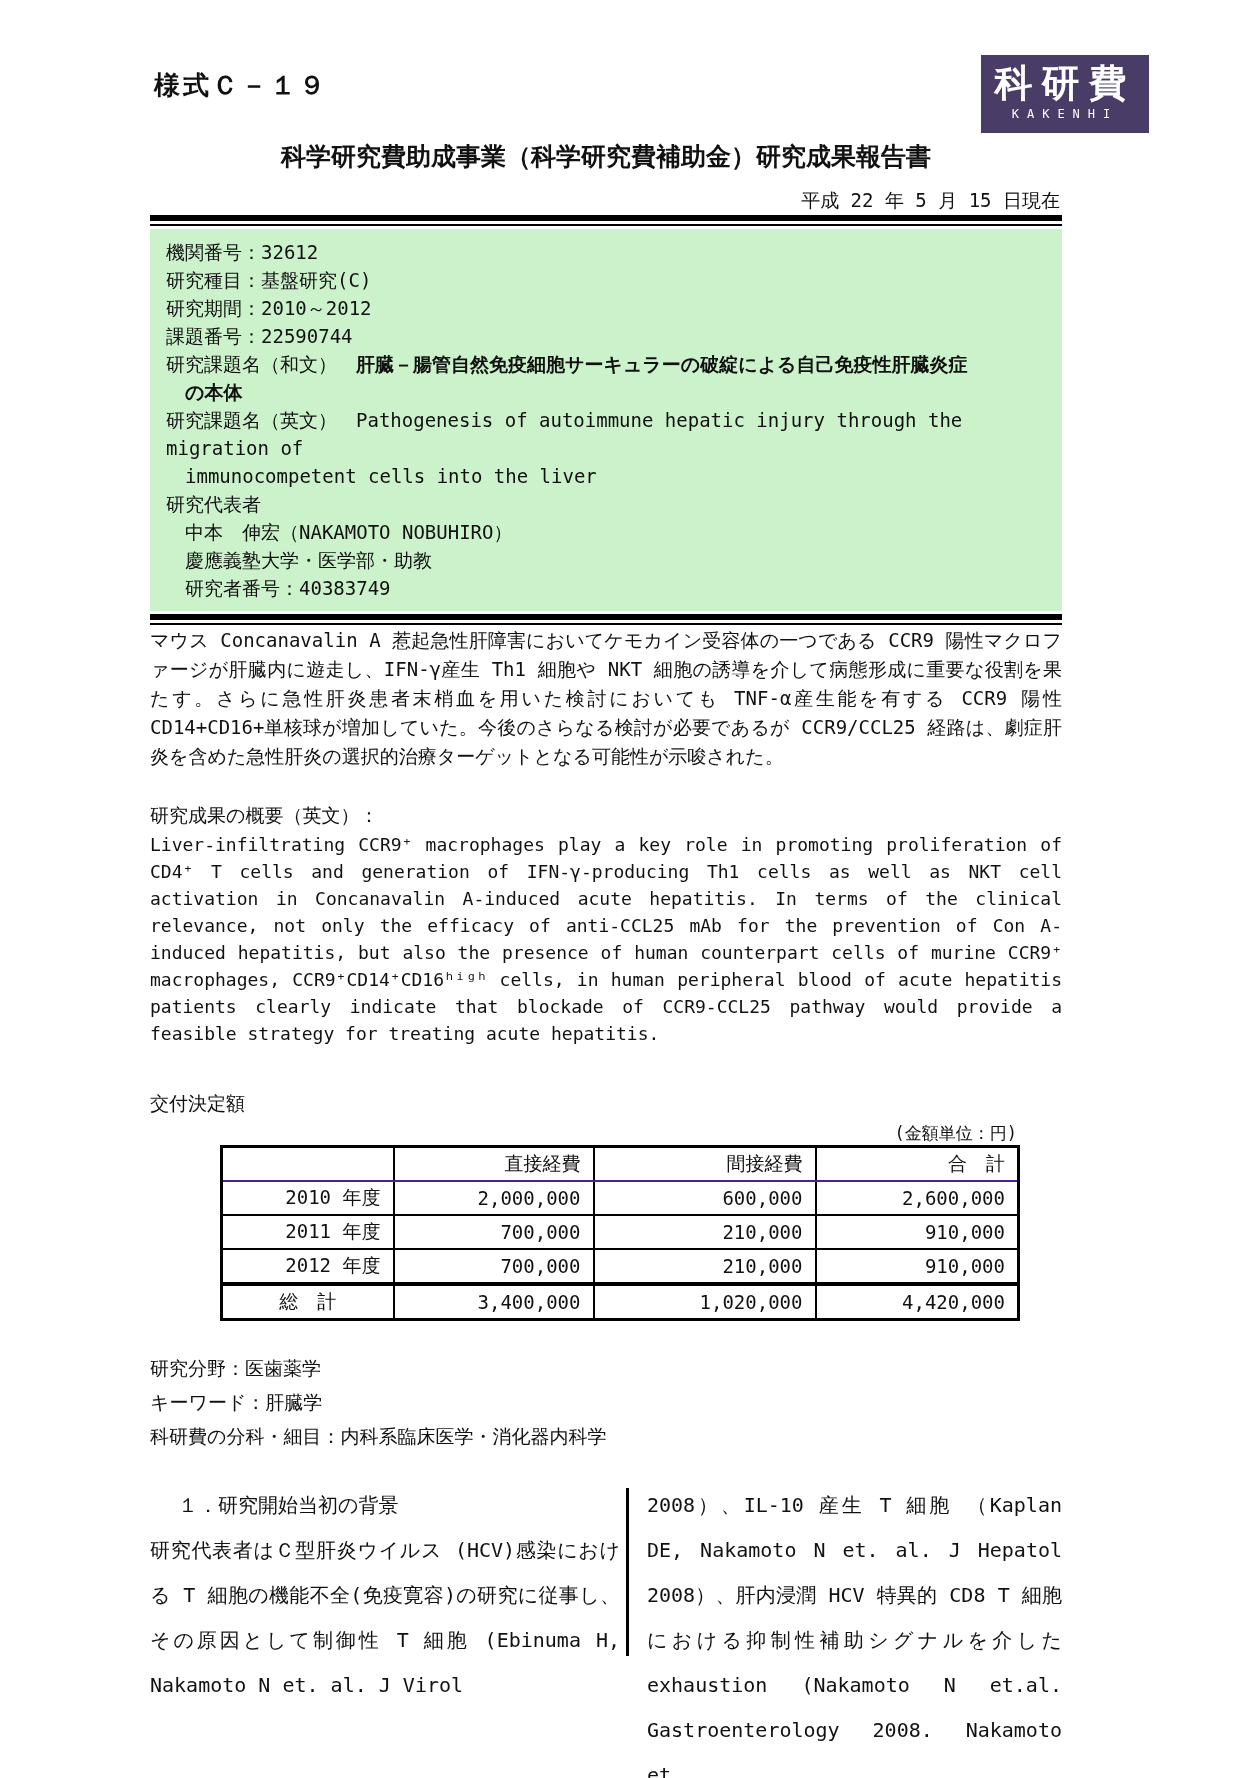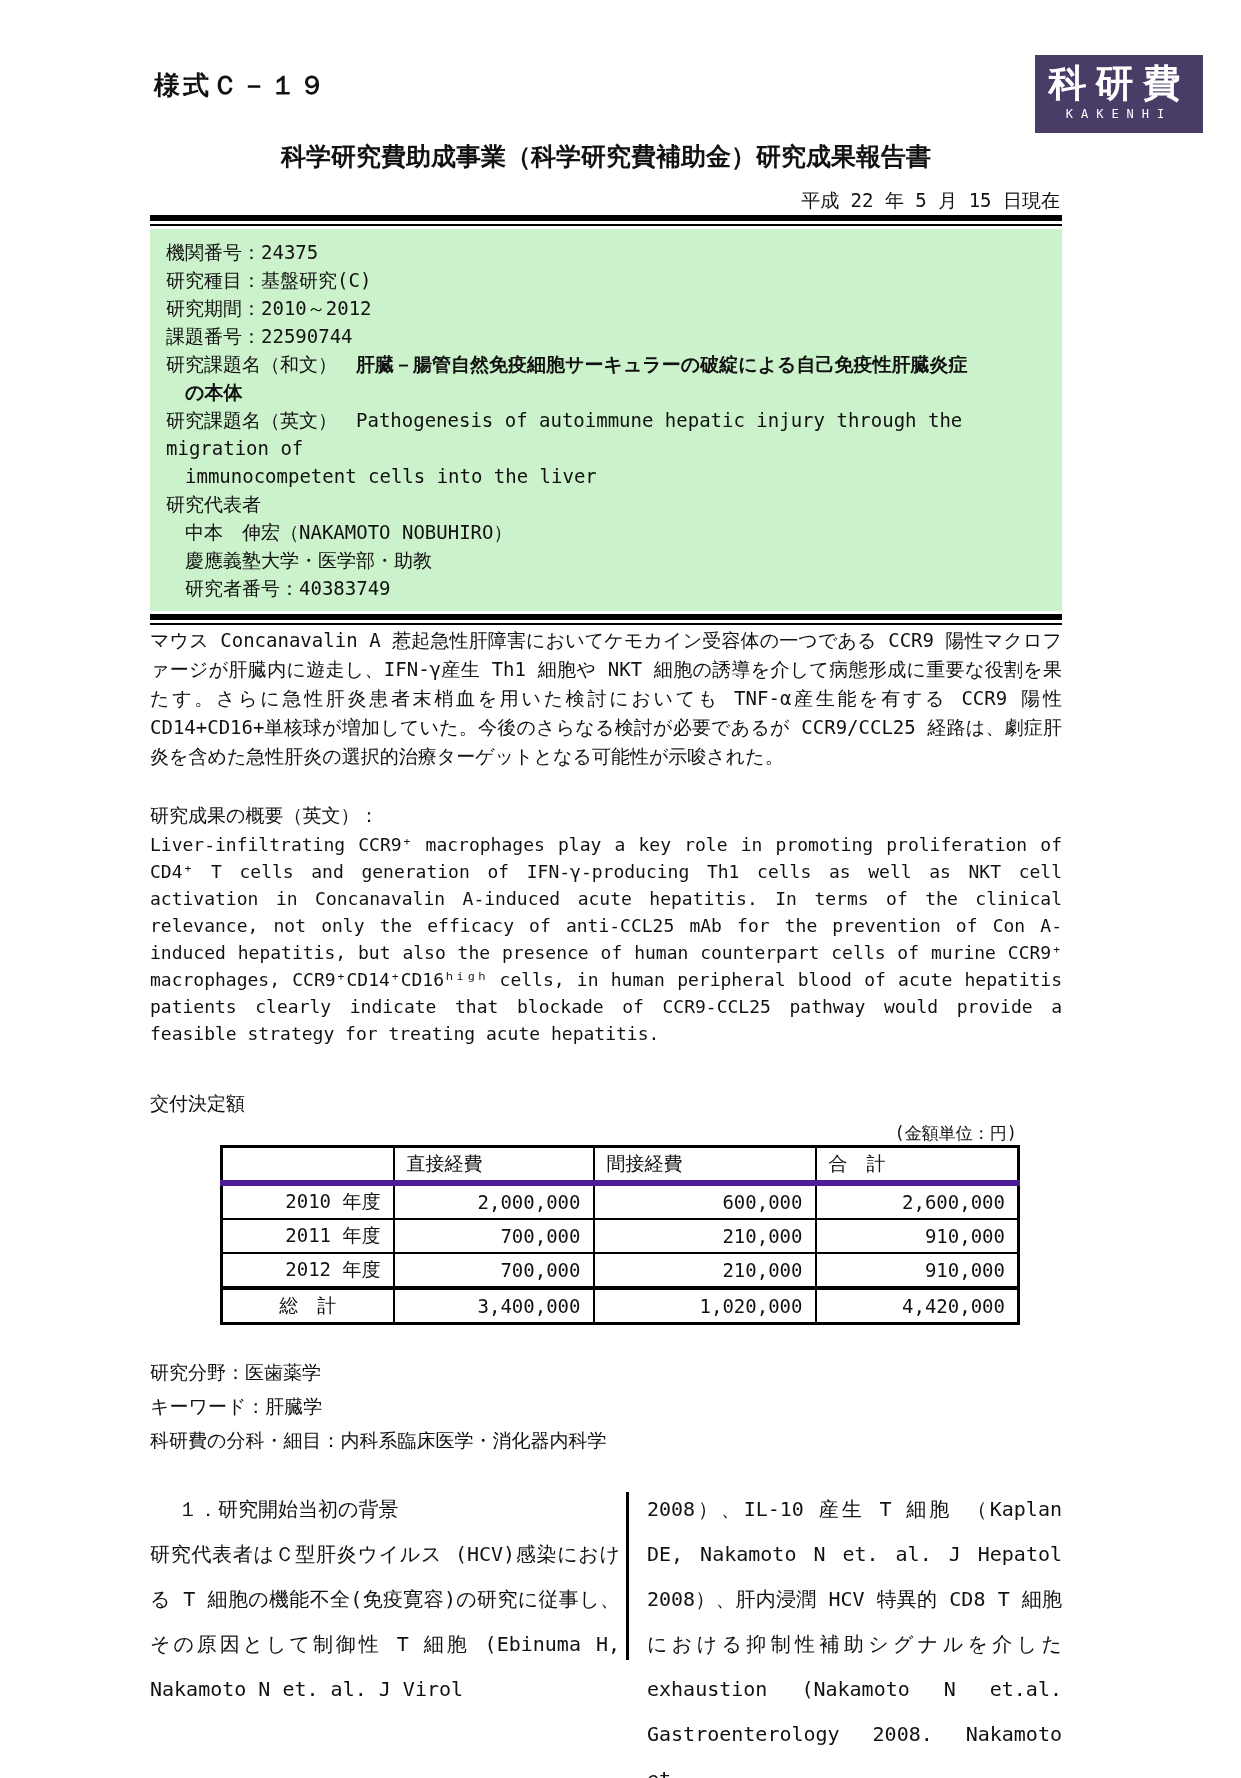--- a/index.html
+++ b/index.html
@@ -10,21 +10,21 @@
     color:#111;
     font-family:"DejaVu Sans Mono","DejaVu Sans",sans-serif;
     overflow:hidden;
     margin:0 auto;
   }
   .form-code{
     position:absolute;left:154px;top:68px;
     font-size:26px;font-weight:bold;letter-spacing:3px;
   }
   .logo{
-    position:absolute;left:1035px;top:55px;width:168px;height:78px;
+    position:absolute;left:981px;top:55px;width:168px;height:78px;
     color:#fff;text-align:center;box-sizing:border-box;padding-top:8px;
   }
   .logo-kanji{font-size:38px;font-weight:bold;letter-spacing:9px;line-height:1.1;white-space:nowrap;}
   .logo-latin{font-size:12px;letter-spacing:8px;margin-top:2px;white-space:nowrap;}
   .content{position:absolute;left:150px;top:140px;width:912px;}
   .doc-title{text-align:center;font-size:25px;font-weight:bold;line-height:34px;}
   .date-note{text-align:right;font-size:19px;margin-top:14px;padding-right:2px;line-height:24px;}
   .rule{height:11px;border-top:6px solid #000;border-bottom:2px solid #000;box-sizing:border-box;margin-top:3px;}
   .info-box{
     padding:9px 10px 9px 16px;
@@ -44,21 +44,21 @@
   }
   table.funding col.c0{width:172px;}
   table.funding col.c1{width:200px;}
   table.funding col.c2{width:222px;}
   table.funding col.c3{width:203px;}
   table.funding th,table.funding td{
     border:2px solid #000;padding:3px 12px;height:27px;
     font-weight:normal;box-sizing:border-box;
   }
   table.funding{border:3px solid #000;}
-  table.funding thead th{border-bottom:6px solid #4c1d95;text-align:left;}
+  table.funding thead th{border-bottom:2px solid #4c1d95;text-align:right;}
   table.funding td.lbl{text-align:right;}
   table.funding td.lbl-center{text-align:center;}
   table.funding td.num{text-align:right;}
   table.funding tr.total td{border-top:4px solid #000;}
   .meta{margin-top:30px;font-size:19px;line-height:34px;}
   .columns{margin-top:30px;display:flex;align-items:flex-start;}
   .col-left{width:470px;box-sizing:border-box;}
   .sec-heading{padding-left:28px;font-size:20px;line-height:45px;}
   .col-body{font-size:20px;line-height:45px;text-align:justify;}
   .divider{width:3px;background:#000;height:168px;margin-top:5px;margin-left:6px;flex:none;}
@@ -77,21 +77,21 @@
   </div>
 
   <div class="content">
 
     <div class="doc-title">科学研究費助成事業（科学研究費補助金）研究成果報告書</div>
     <div class="date-note">平成 22 年 5 月 15 日現在</div>
 
     <div class="rule"></div>
 
     <div class="info-box" style="background: rgb(204, 242, 204);">
-      <div class="info-line">機関番号：24375</div>
+      <div class="info-line">機関番号：32612</div>
       <div class="info-line">研究種目：基盤研究(C)</div>
       <div class="info-line">研究期間：2010～2012</div>
       <div class="info-line">課題番号：22590744</div>
       <div class="info-line"><span>研究課題名（和文）　</span><span class="jtitle-bold">肝臓－腸管自然免疫細胞サーキュラーの破綻による自己免疫性肝臓炎症</span></div>
       <div class="info-line jtitle-bold">　の本体</div>
       <div class="info-line"><span>研究課題名（英文）　</span><span>Pathogenesis of autoimmune hepatic injury through the migration of</span></div>
       <div class="info-line">　immunocompetent cells into the liver</div>
       <div class="info-line">研究代表者</div>
       <div class="info-line">　中本　伸宏（NAKAMOTO NOBUHIRO）</div>
       <div class="info-line">　慶應義塾大学・医学部・助教</div>

